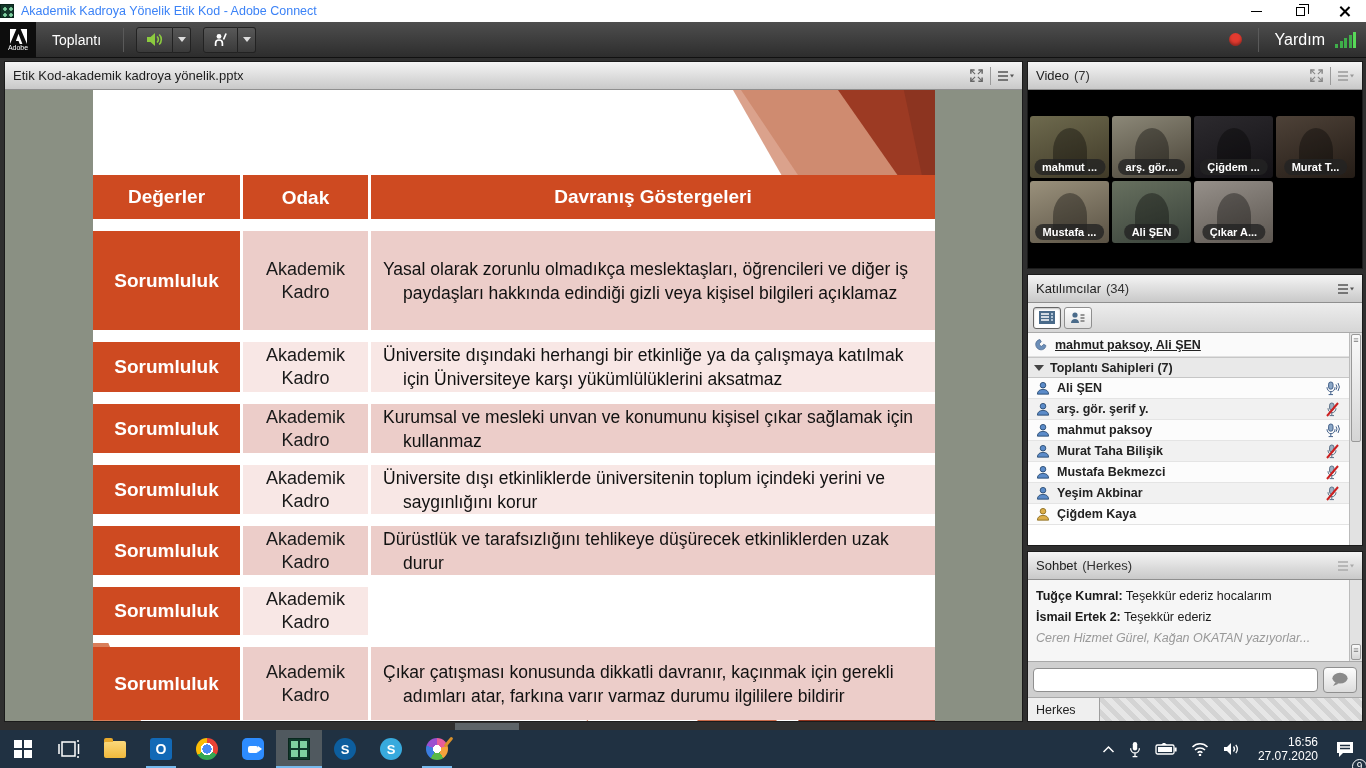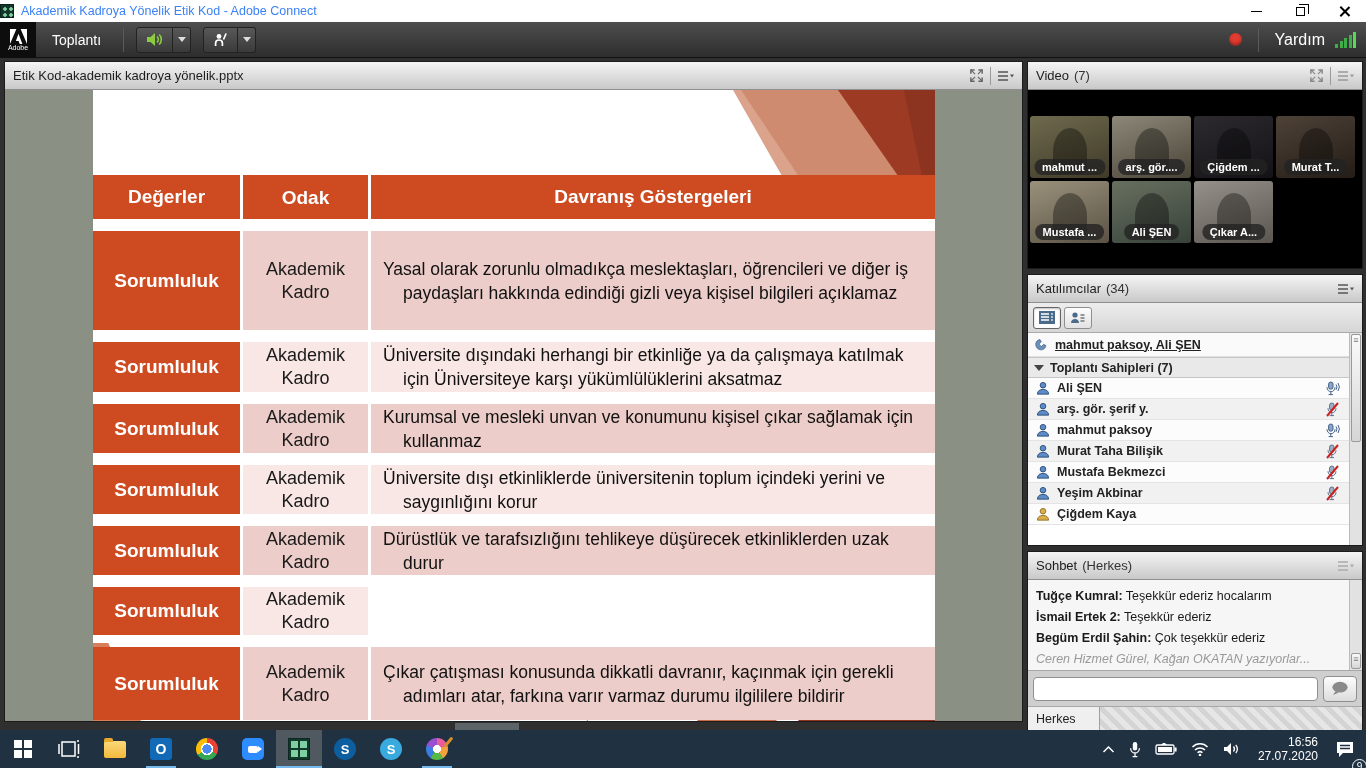--- a/index.html
+++ b/index.html
@@ -487,21 +487,20 @@
           <svg width="17" height="12" viewBox="0 0 17 12">
               <path d="M1 2h10M1 6h10M1 10h10" stroke="#aaa" stroke-width="1.5"></path>
               <path d="M13 4.5h4l-2 3z" fill="#aaa"></path>
             </svg>
         </div>
       </div>
       <div class="chat-body">
         <div class="chat-msgs">
           <div class="cmsg"><span class="cname">Tuğçe Kumral:</span> <span>Teşekkür ederiz hocalarım</span></div>
           <div class="cmsg"><span class="cname">İsmail Ertek 2:</span> <span>Teşekkür ederiz</span></div>
-          <div class="cmsg"><span class="cname">Begüm Erdil Şahin:</span> <span>Çok teşekkür ederiz</span></div>
           <div class="typing">Ceren Hizmet Gürel, Kağan OKATAN yazıyorlar...</div>
         </div>
         <div class="chat-scroll">
           <div class="scroll-thumb" style="bottom:1px; height:16px;"></div>
         </div>
       </div>
       <div class="chat-input-row">
         <input class="chat-input" type="text" value="" style="">
         <div class="send-btn">
           <svg width="18" height="15" viewBox="0 0 18 15">

